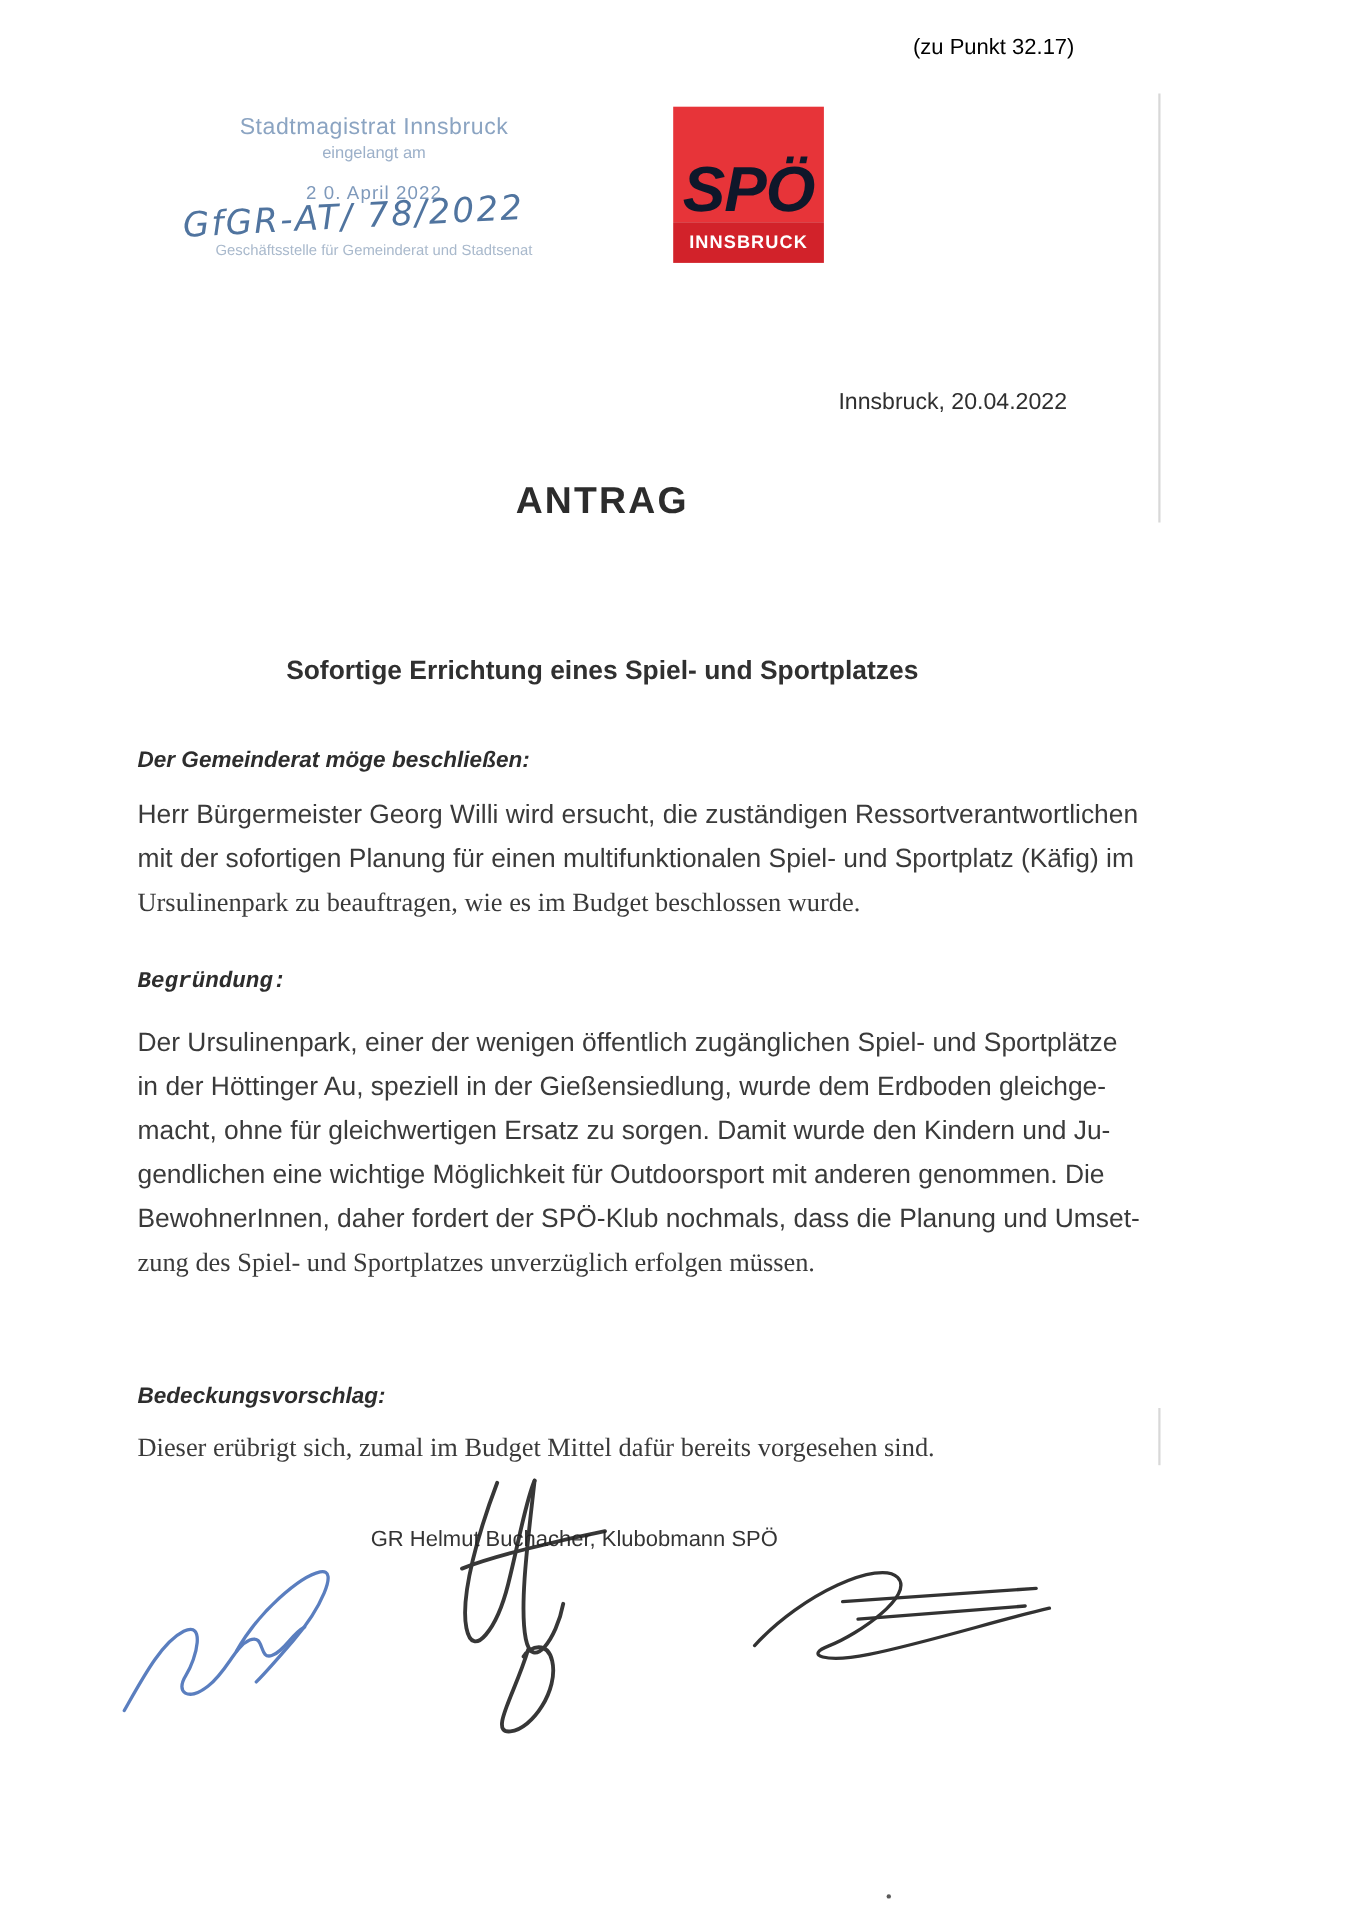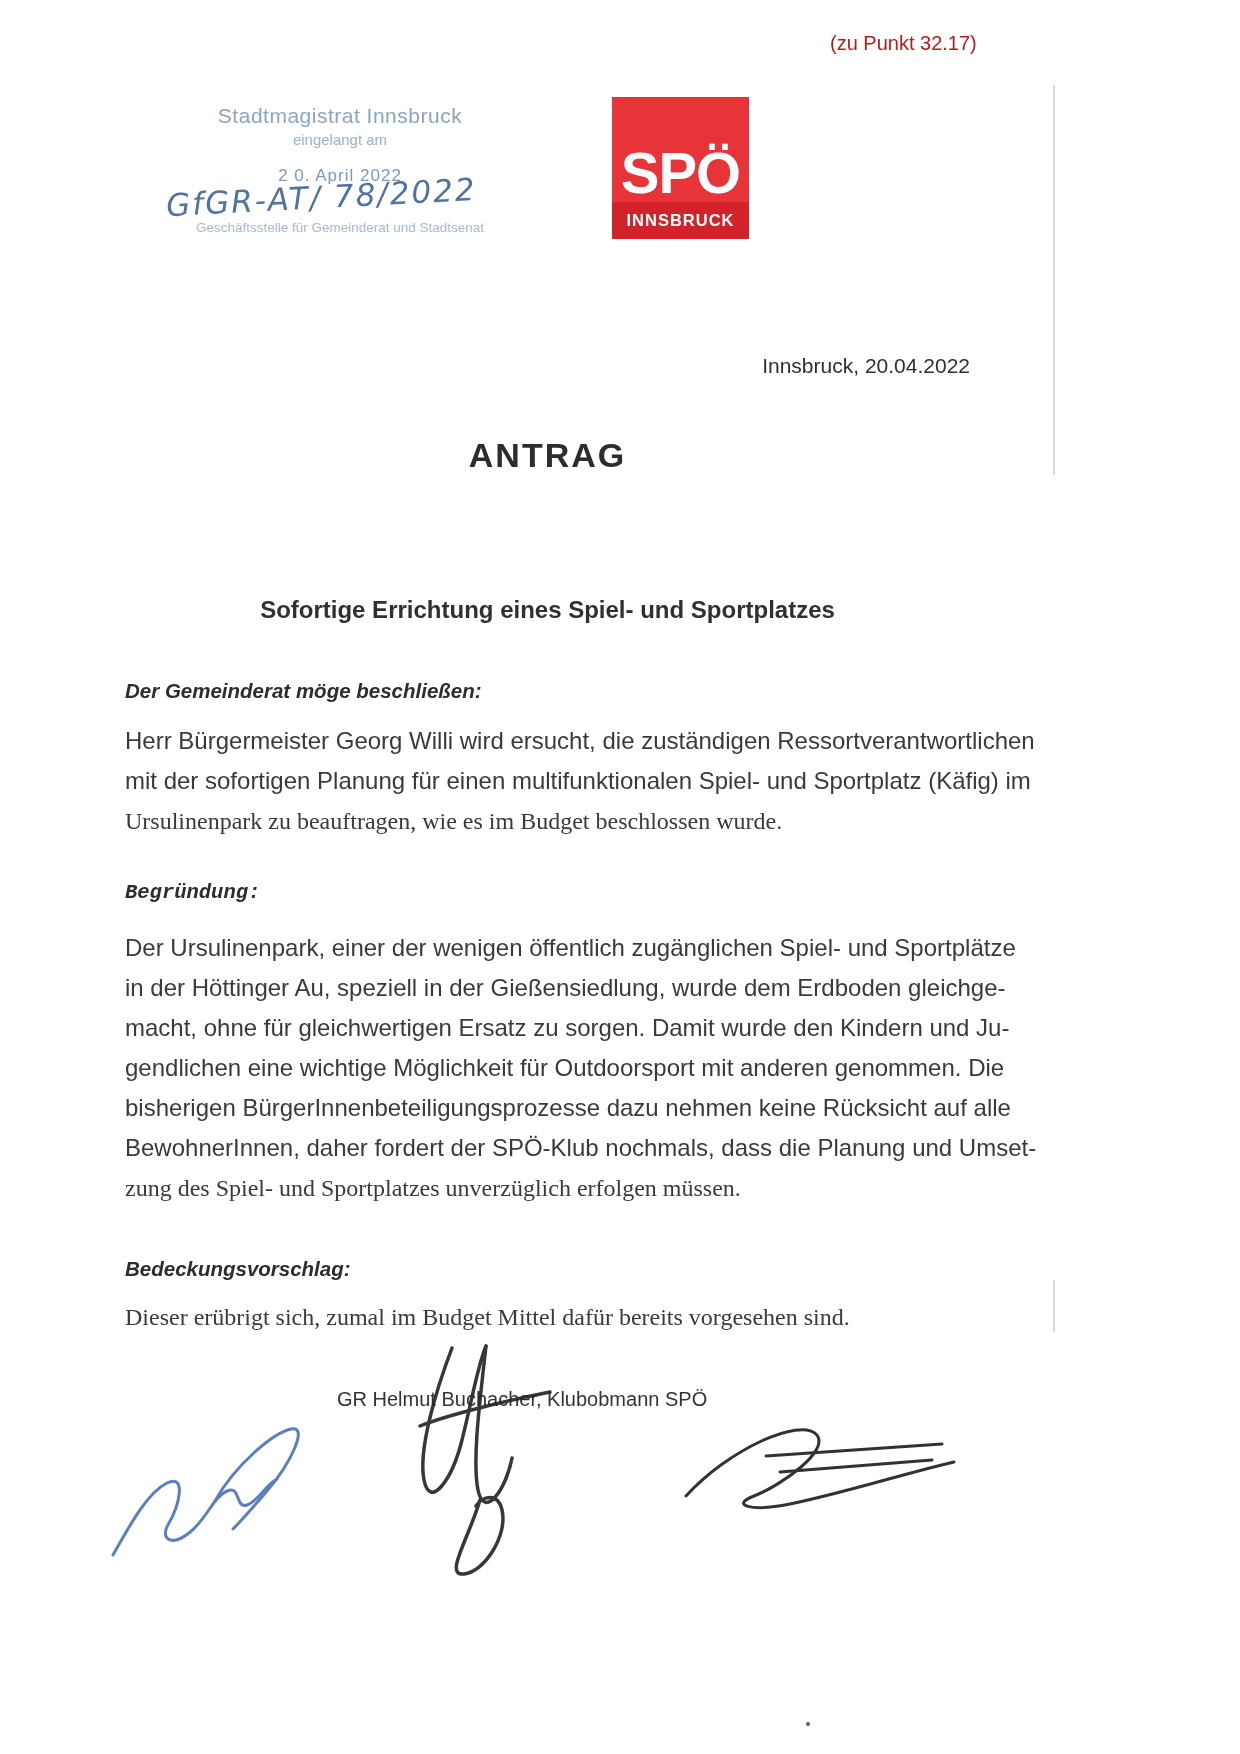--- a/index.html
+++ b/index.html
@@ -8,39 +8,39 @@
     width:1240px; height:1754px;
     background:#ffffff;
     font-family:"Liberation Sans", sans-serif;
     color:#303030;
     overflow:hidden;
   }
   .abs { position:absolute; }
 
   
   .note-top { top:32px; left:830px; font-size:20px; color:#2а55c8; }
-  .note-top { color:#b91c1c; }
+  .note-top { color:#000000; }
 
   
   .stamp { top:104px; left:192px; width:296px; height:150px; text-align:center; }
   .stamp > div { position:absolute; width:100%; }
   .stamp-line1 { top:0; font-size:21px; color:#8ba4c2; letter-spacing:0.5px; }
   .stamp-line2 { top:27px; font-size:15px; color:#9cb0c9; }
   .stamp-date  { top:62px; font-size:17px; color:#7e99bb; letter-spacing:1px; }
   .stamp-hand  { top:74px; left:-26px !important; width:350px !important; text-align:left;
                  font-size:31px; font-style:italic; color:#50749f; letter-spacing:2px;
                  transform:rotate(-3deg); font-family:"DejaVu Sans", sans-serif; }
   .stamp-line3 { top:116px; font-size:13.5px; color:#a9b9cc; }
 
   
   .logo { top:97px; left:612px; width:137px; height:142px; }
   .logo-main { position:absolute; top:0; left:0; right:0; height:105px; background:#e73439;
                display:flex; align-items:flex-end; justify-content:center; }
-  .logo-text { color:#ffffff; font-weight:bold; font-size:58px; line-height:0.95; letter-spacing:-1px;
-               padding-bottom:2px; }
+  .logo-text { color:#0f172a; font-weight:bold; font-size:58px; line-height:0.95; letter-spacing:-1px;
+               padding-bottom:2px;font-style:italic; }
   .logo-band { position:absolute; left:0; right:0; bottom:0; height:37px; background:#d2222a;
                display:flex; align-items:center; justify-content:center;
                color:#ffffff; font-weight:bold; font-size:16.5px; letter-spacing:1px;margin-top:18px; }
 
   
   .address { top:227px; left:655px; width:320px; text-align:right;
              font-size:14.5px; line-height:19.5px; color:#333333; }
   .address .bold { font-weight:bold; }
 
   .dateline { top:354px; left:600px; width:370px; text-align:right; font-size:21px; color:#2f2f2f; }
@@ -111,21 +111,20 @@
     <div class="jline">mit der sofortigen Planung für einen multifunktionalen Spiel- und Sportplatz (Käfig) im</div>
     <div class="jline last">Ursulinenpark zu beauftragen, wie es im Budget beschlossen wurde.</div>
   </div>
 
   <div class="abs sec-heading h-beg">Begründung:</div>
   <div class="abs par p-beg">
     <div class="jline">Der Ursulinenpark, einer der wenigen öffentlich zugänglichen Spiel- und Sportplätze</div>
     <div class="jline">in der Höttinger Au, speziell in der Gießensiedlung, wurde dem Erdboden gleichge-</div>
     <div class="jline">macht, ohne für gleichwertigen Ersatz zu sorgen. Damit wurde den Kindern und Ju-</div>
     <div class="jline">gendlichen eine wichtige Möglichkeit für Outdoorsport mit anderen genommen. Die</div>
-    <div class="jline">bisherigen BürgerInnenbeteiligungsprozesse dazu nehmen keine Rücksicht auf alle</div>
     <div class="jline">BewohnerInnen, daher fordert der SPÖ-Klub nochmals, dass die Planung und Umset-</div>
     <div class="jline last">zung des Spiel- und Sportplatzes unverzüglich erfolgen müssen.</div>
   </div>
 
   <div class="abs sec-heading h-bed">Bedeckungsvorschlag:</div>
   <div class="abs par p-bed">
     <div class="jline last">Dieser erübrigt sich, zumal im Budget Mittel dafür bereits vorgesehen sind.</div>
   </div>
 
   <div class="abs sig-name">GR Helmut Buchacher, Klubobmann SPÖ</div>

